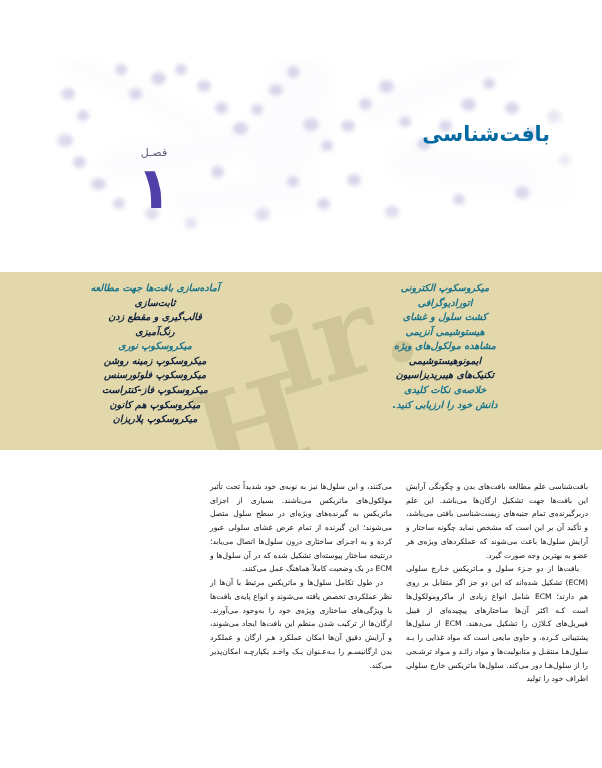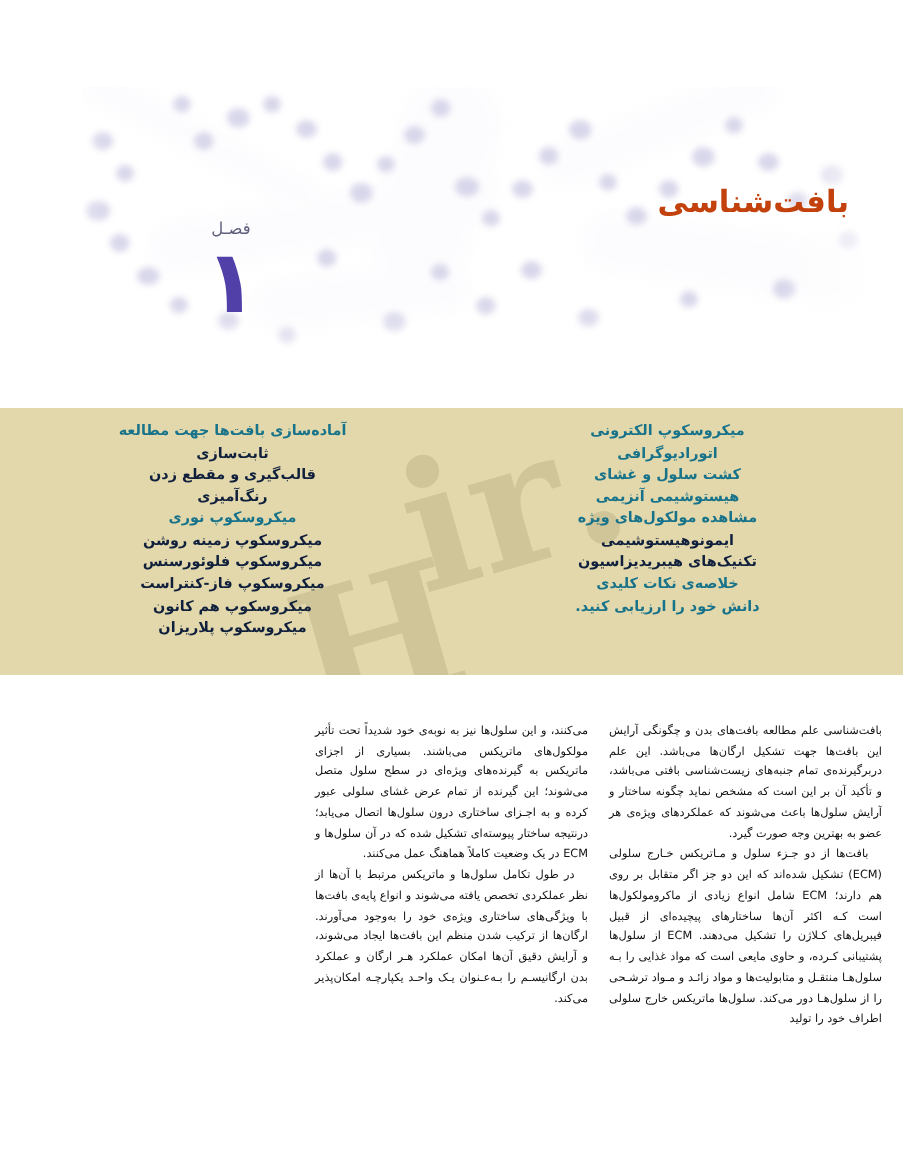--- a/index.html
+++ b/index.html
@@ -73,25 +73,25 @@
   .chapter-num {
     font-family: "DejaVu Sans", sans-serif;
     font-size: 58px;
     font-weight: bold;
     color: #5140a8;
     line-height: .95;
   }
 
   .hero-title {
     position: absolute;
-    right: 36px;
+    right: 52px;
     top: 118px;
     text-align: right;
     z-index: 5;
-    color: #c2410c;
+    color: #0369a1;
     font-weight: bold;
     font-size: 20.5px;
     line-height: 1.62;
     letter-spacing: 0px;
   }
   .hero-title .l2 { white-space: nowrap; }
 
   
   .outline-box {
     position: relative;
@@ -116,20 +116,21 @@
     align-items: center;
     line-height: 1.52;
   }
   .outline-col.right { padding-left: 10px; }
   .outline-col.left  { padding-right: 12px; }
   .ol-item {
     font-size: 9.6px;
     font-weight: bold;
     white-space: nowrap;
     direction: rtl;
+    font-style: italic;
   }
   .ol-item.head { color: #18738a; }
   .ol-item.sub  { color: #10203c; }
 
   .wm {
     position: absolute;
     z-index: 1;
     color: rgba(120,112,72,.18);
     font-family: "DejaVu Serif", serif;
     font-weight: bold;

